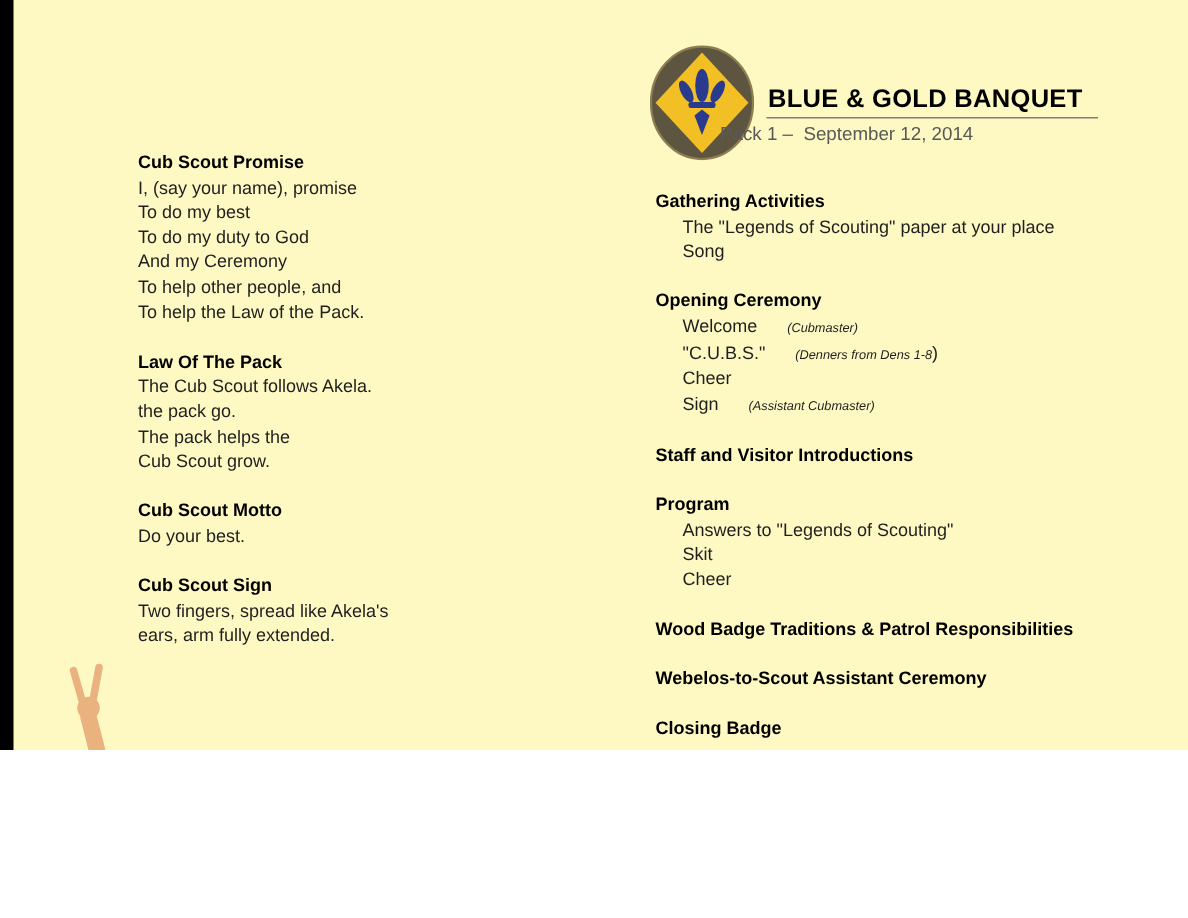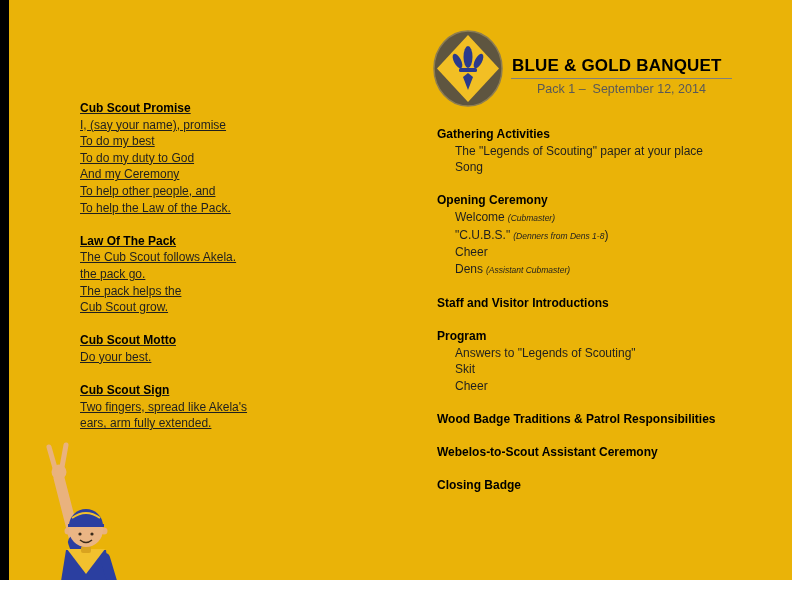--- a/index.html
+++ b/index.html
@@ -2,22 +2,22 @@
 <html><head>
 <meta charset="utf-8">
 <style>
   * { margin: 0; padding: 0; box-sizing: border-box; }
   html, body { background: #ffffff; }
   body { font-family: "Liberation Sans", sans-serif; }
 
   .page {
     position: relative;
     width: 792px;
-    height: 580px;
-    background: #eab308;
+    height: 500px;
+    background: #fef9c3;
     overflow: hidden;
   }
 
   .frame-left {
     position: absolute; left: 0; top: 0;
     width: 9px; height: 612px; background: #000000;
   }
   .frame-bottom {
     position: absolute; left: 0; top: 600px;
     width: 792px; height: 12px; background: #000000;
@@ -28,37 +28,37 @@
   .title {
     position: absolute; left: 512px; top: 56px;
     font-size: 17px; font-weight: bold; color: #000000;
     letter-spacing: 0.2px; white-space: nowrap;
   }
   .title-rule {
     position: absolute; left: 511px; top: 78px;
     width: 221px; border-top: 1px solid #7f7f7f;
   }
   .subtitle {
-    position: absolute; left: 537px; top: 82px;
+    position: absolute; left: 480px; top: 82px;
     font-size: 12.5px; color: #595959; white-space: pre;
   }
 
   .left-col {
-    position: absolute; left: 80px; top: 100px; width: 310px;
-    font-size: 12px; line-height: 16.6px; color: #1f1f1f; text-decoration: underline;
+    position: absolute; left: 92px; top: 100px; width: 310px;
+    font-size: 12px; line-height: 16.6px; color: #1f1f1f;
   }
   .right-col {
     position: absolute; left: 437px; top: 126px; width: 340px;
     font-size: 12px; line-height: 16.6px; color: #1f1f1f;
   }
 
   .section { margin-bottom: 16.6px; }
   .heading { font-weight: bold; color: #000000; }
   .items { padding-left: 18px; }
-  .note { font-size: 8.5px; font-style: italic; color: #1f1f1f; margin-left: 3px; }
+  .note { font-size: 8.5px; font-style: italic; color: #1f1f1f; margin-left: 20px; }
 
   .mascot { position: absolute; left: 28px; top: 438px; width: 95px; height: 162px; }
 </style>
 </head>
 <body>
 
 <div class="page">
 
   <div class="frame-left"></div>
   <div class="frame-bottom"></div>
@@ -128,21 +128,21 @@
       <div class="heading">Opening Ceremony</div>
       <div class="items">
         <div>
           <span>Welcome</span><span class="note">(Cubmaster)</span>
         </div>
         <div>
           <span>"C.U.B.S."</span><span class="note">(Denners from  Dens 1-8</span><span>)</span>
         </div>
         <div>Cheer</div>
         <div>
-          <span>Dens</span><span class="note">(Assistant Cubmaster)</span>
+          <span>Sign</span><span class="note">(Assistant Cubmaster)</span>
         </div>
       </div>
     </div>
 
 
     <div class="section">
       <div class="heading">Staff and Visitor Introductions</div>
     </div>
 
     <div class="section">

